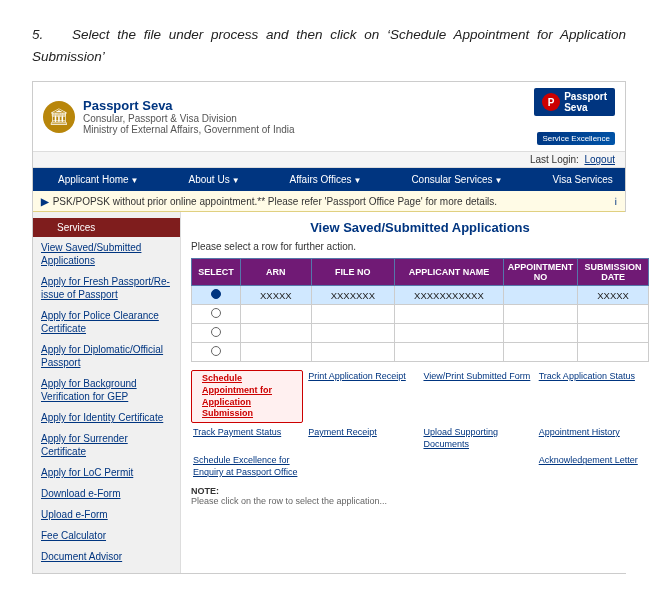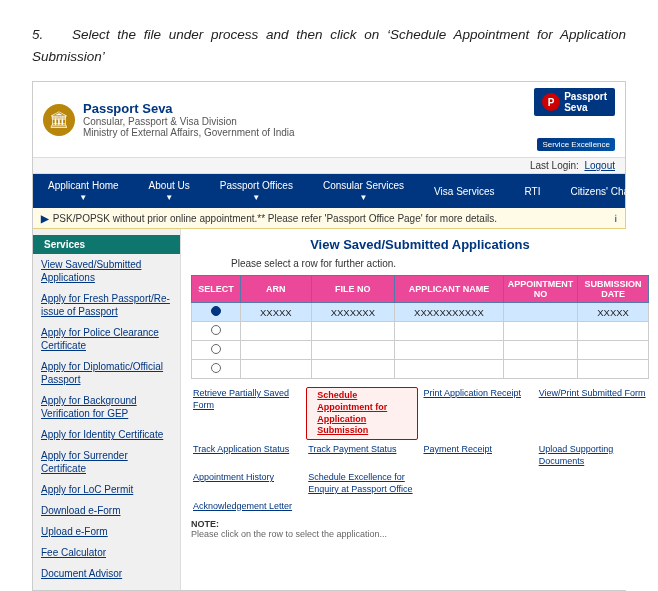--- a/index.html
+++ b/index.html
@@ -108,28 +108,27 @@
 
     
     .portal-nav {
       background: #003580;
       display: flex;
       align-items: center;
       padding: 0;
     }
     .portal-nav .nav-item {
       color: #fff;
-      padding: 6px 15px;
+      padding: 6px 25px;
       font-size: 10px;
       white-space: nowrap;
       cursor: pointer;
       display: flex;
-      align-items: center;
+      align-items: flex-end;
       gap: 2px;
-      flex-direction: column;
     }
     .nav-arrow {
       font-size: 8px;
     }
 
     
     .portal-ticker {
       background: #fffbe6;
       border-bottom: 1px solid #e0d080;
       padding: 3px 8px;
@@ -178,32 +177,31 @@
       font-size: 13px;
       font-weight: bold;
       color: #003580;
       text-align: center;
       margin-bottom: 6px;
     }
     .action-prompt {
       font-size: 10px;
       margin-bottom: 6px;
       color: #333;
-      margin-left: 40px;
     }
 
     
     .portal-table {
       width: 100%;
       border-collapse: collapse;
       font-size: 9.5px;
       margin-bottom: 8px;
     }
     .portal-table th {
-      background: #ec4899;
+      background: #701a75;
       color: #fff;
       padding: 3px 4px;
       text-align: center;
       border: 1px solid #5577aa;
       font-weight: bold;
       font-size: 9px;
     }
     .portal-table td {
       padding: 3px 19px;
       border: 1px solid #ccc;
@@ -266,21 +264,21 @@
       margin-bottom: 10px;
       text-align: justify;
     }
     .service-excellence-badge {
       background: linear-gradient(135deg, #003580, #0055aa);
       color: #fff;
       font-size: 8px;
       padding: 2px 5px;
       text-align: center;
       border-radius: 2px;
-      margin-top: 18px;
+      margin-top: 12px;
     }
   </style>
 </head>
 <body>
 
 <div class="page-container">
 
   <p class="instruction-text">
     <span class="step-number">5.</span><span>Select the file under process and then click on ‘Schedule Appointment for Application Submission’</span>
   </p>
@@ -316,21 +314,21 @@
     <div class="portal-nav">
       <div class="nav-item">
         <span>Applicant Home</span>
         <span class="nav-arrow">▼</span>
       </div>
       <div class="nav-item">
         <span>About Us</span>
         <span class="nav-arrow">▼</span>
       </div>
       <div class="nav-item">
-        <span>Passport Offices</span>
+        <span>Affairs Offices</span>
         <span class="nav-arrow">▼</span>
       </div>
       <div class="nav-item">
         <span>Consular Services</span>
         <span class="nav-arrow">▼</span>
       </div>
       <div class="nav-item">
         <span>Visa Services</span>
       </div>
       <div class="nav-item">
@@ -348,21 +346,21 @@
 
     <div class="portal-ticker">
       <span class="ticker-arrow">▶</span>
       <span>PSK/POPSK without prior online appointment.** Please refer 'Passport Office Page' for more details.</span>
       <span style="margin-left:auto;font-size:10px;color:#003580;cursor:pointer;">ℹ</span>
     </div>
 
     <div class="portal-content">
 
       <div class="portal-sidebar">
-        <div style="background:#0f766e;color:#fff;padding:4px 11px;font-size:10px;font-weight:bold;">Services</div>
+        <div style="background:#7f1d1d;color:#fff;padding:4px 24px;font-size:10px;font-weight:normal;">Services</div>
         <a class="sidebar-link">View Saved/Submitted Applications</a>
         <a class="sidebar-link">Apply for Fresh Passport/Re-issue of Passport</a>
         <a class="sidebar-link">Apply for Police Clearance Certificate</a>
         <a class="sidebar-link">Apply for Diplomatic/Official Passport</a>
         <a class="sidebar-link">Apply for Background Verification for GEP</a>
         <a class="sidebar-link">Apply for Identity Certificate</a>
         <a class="sidebar-link">Apply for Surrender Certificate</a>
         <a class="sidebar-link">Apply for LoC Permit</a>
         <a class="sidebar-link">Download e-Form</a>
         <a class="sidebar-link">Upload e-Form</a>
@@ -415,21 +413,20 @@
               <td></td>
               <td></td>
               <td></td>
               <td></td>
               <td></td>
             </tr>
           </tbody>
         </table>
 
         <div class="action-links-grid">
-          <a class="action-link">Retrieve Partially Saved Form</a>
           <a class="action-link highlighted">Schedule Appointment for Application Submission</a>
           <a class="action-link">Print Application Receipt</a>
           <a class="action-link">View/Print Submitted Form</a>
 
           <a class="action-link">Track Application Status</a>
           <a class="action-link">Track Payment Status</a>
           <a class="action-link">Payment Receipt</a>
           <a class="action-link">Upload Supporting Documents</a>
 
           <a class="action-link">Appointment History</a>

